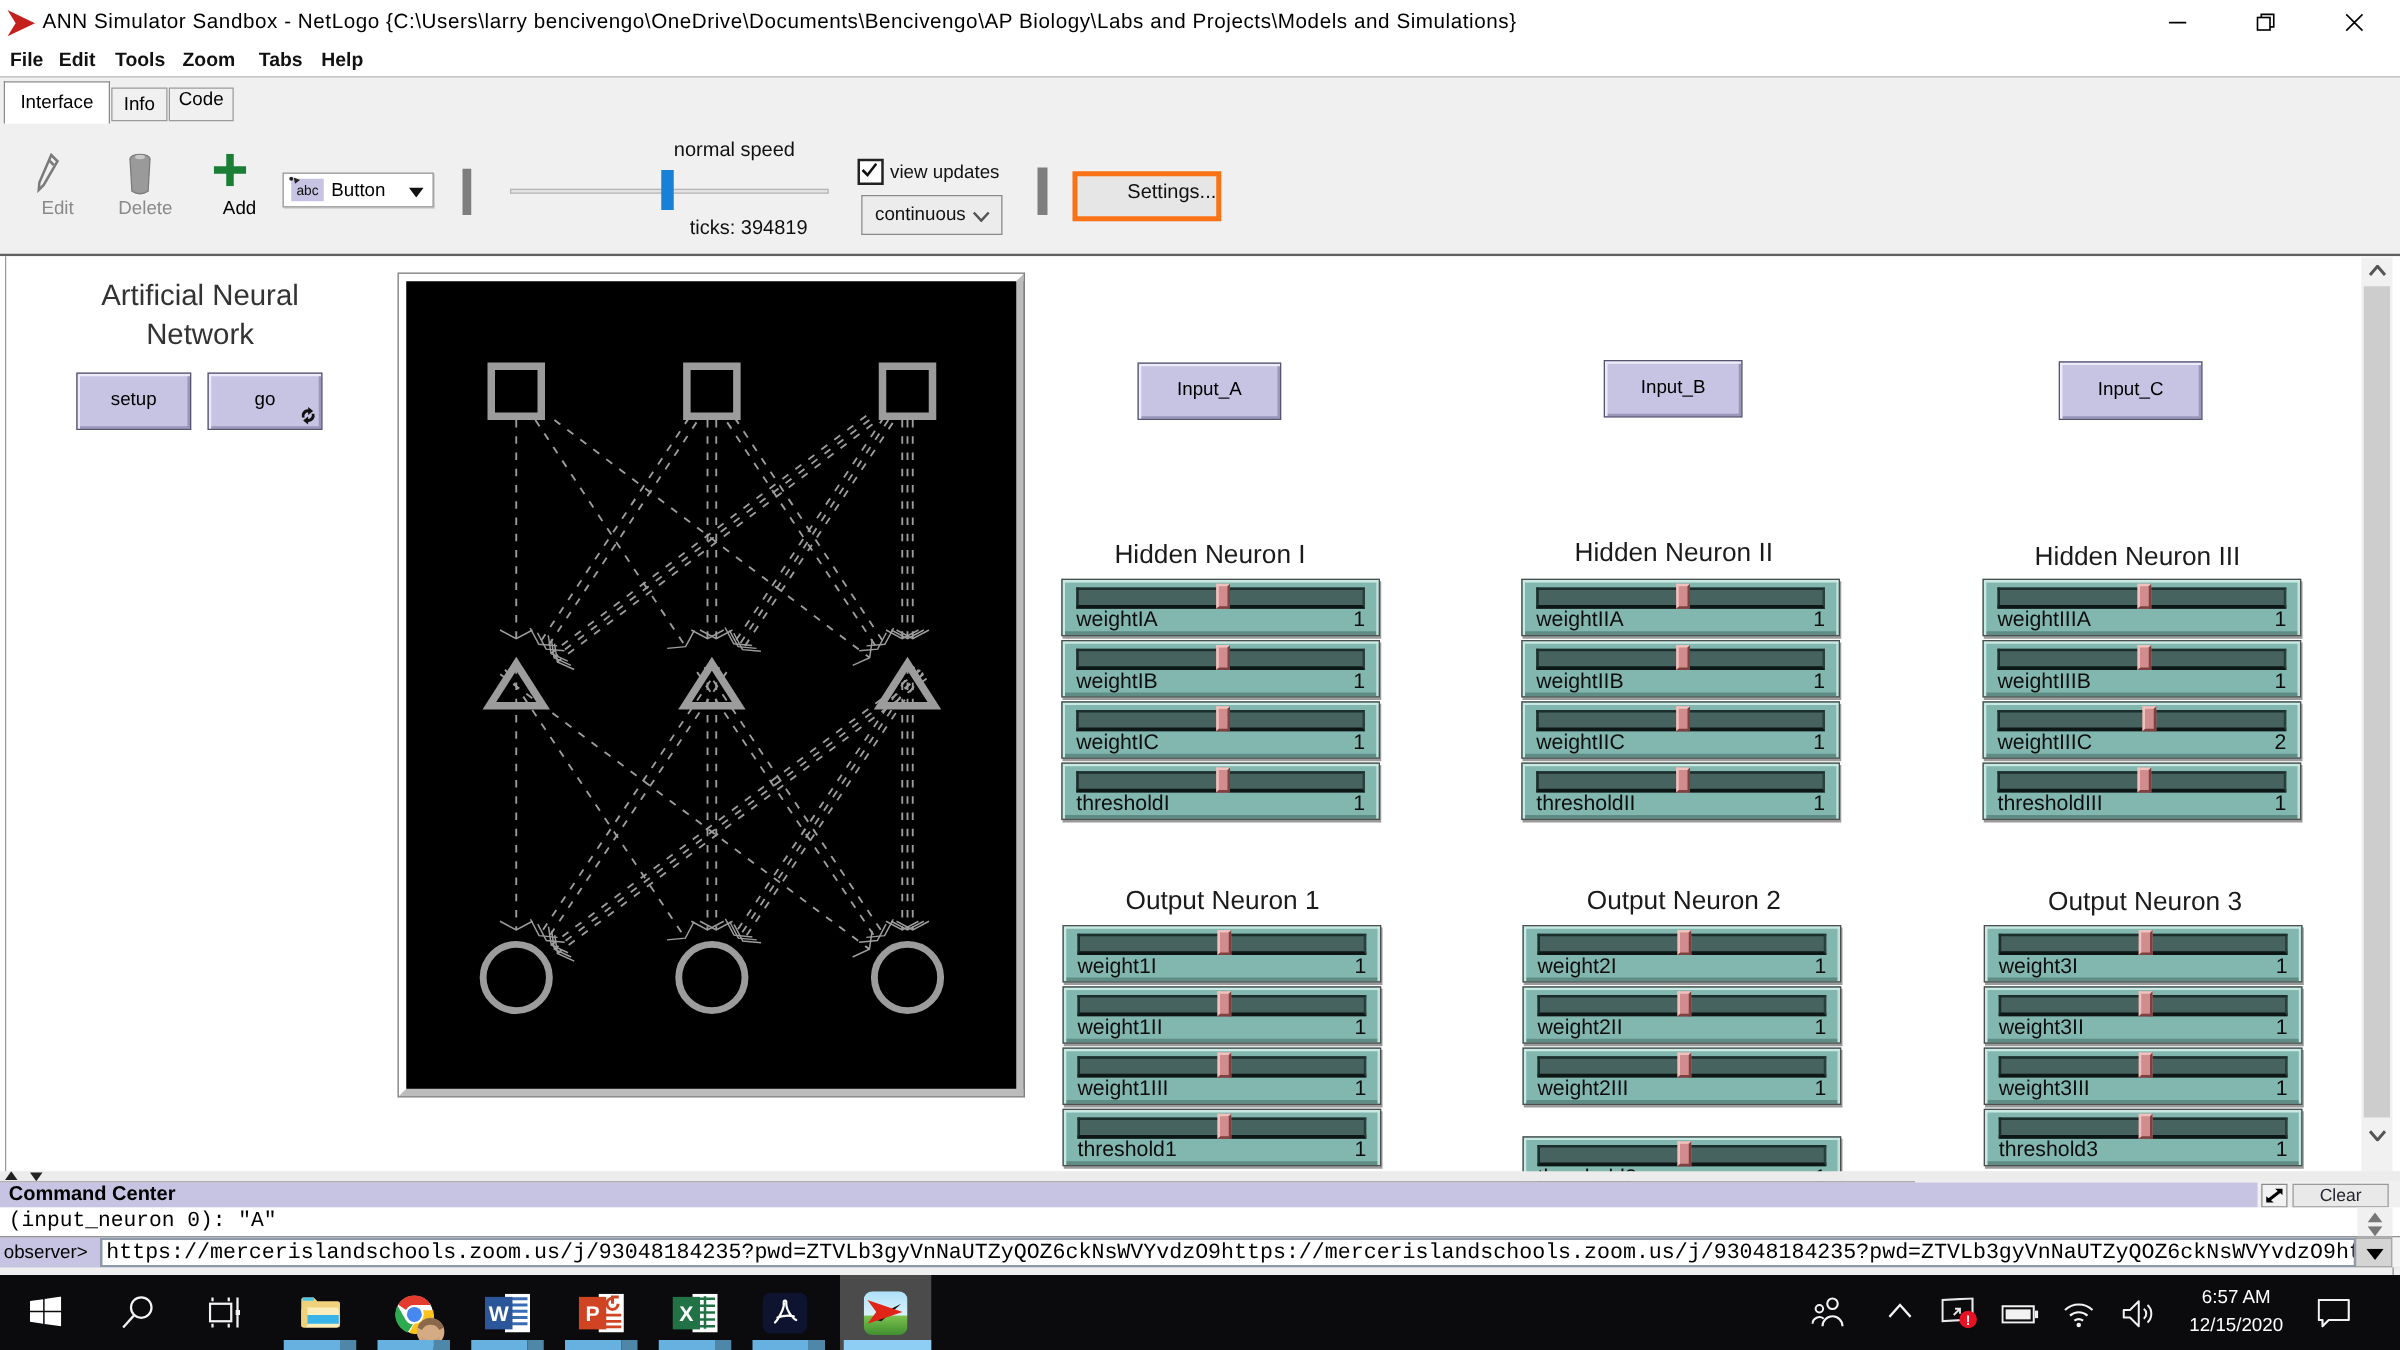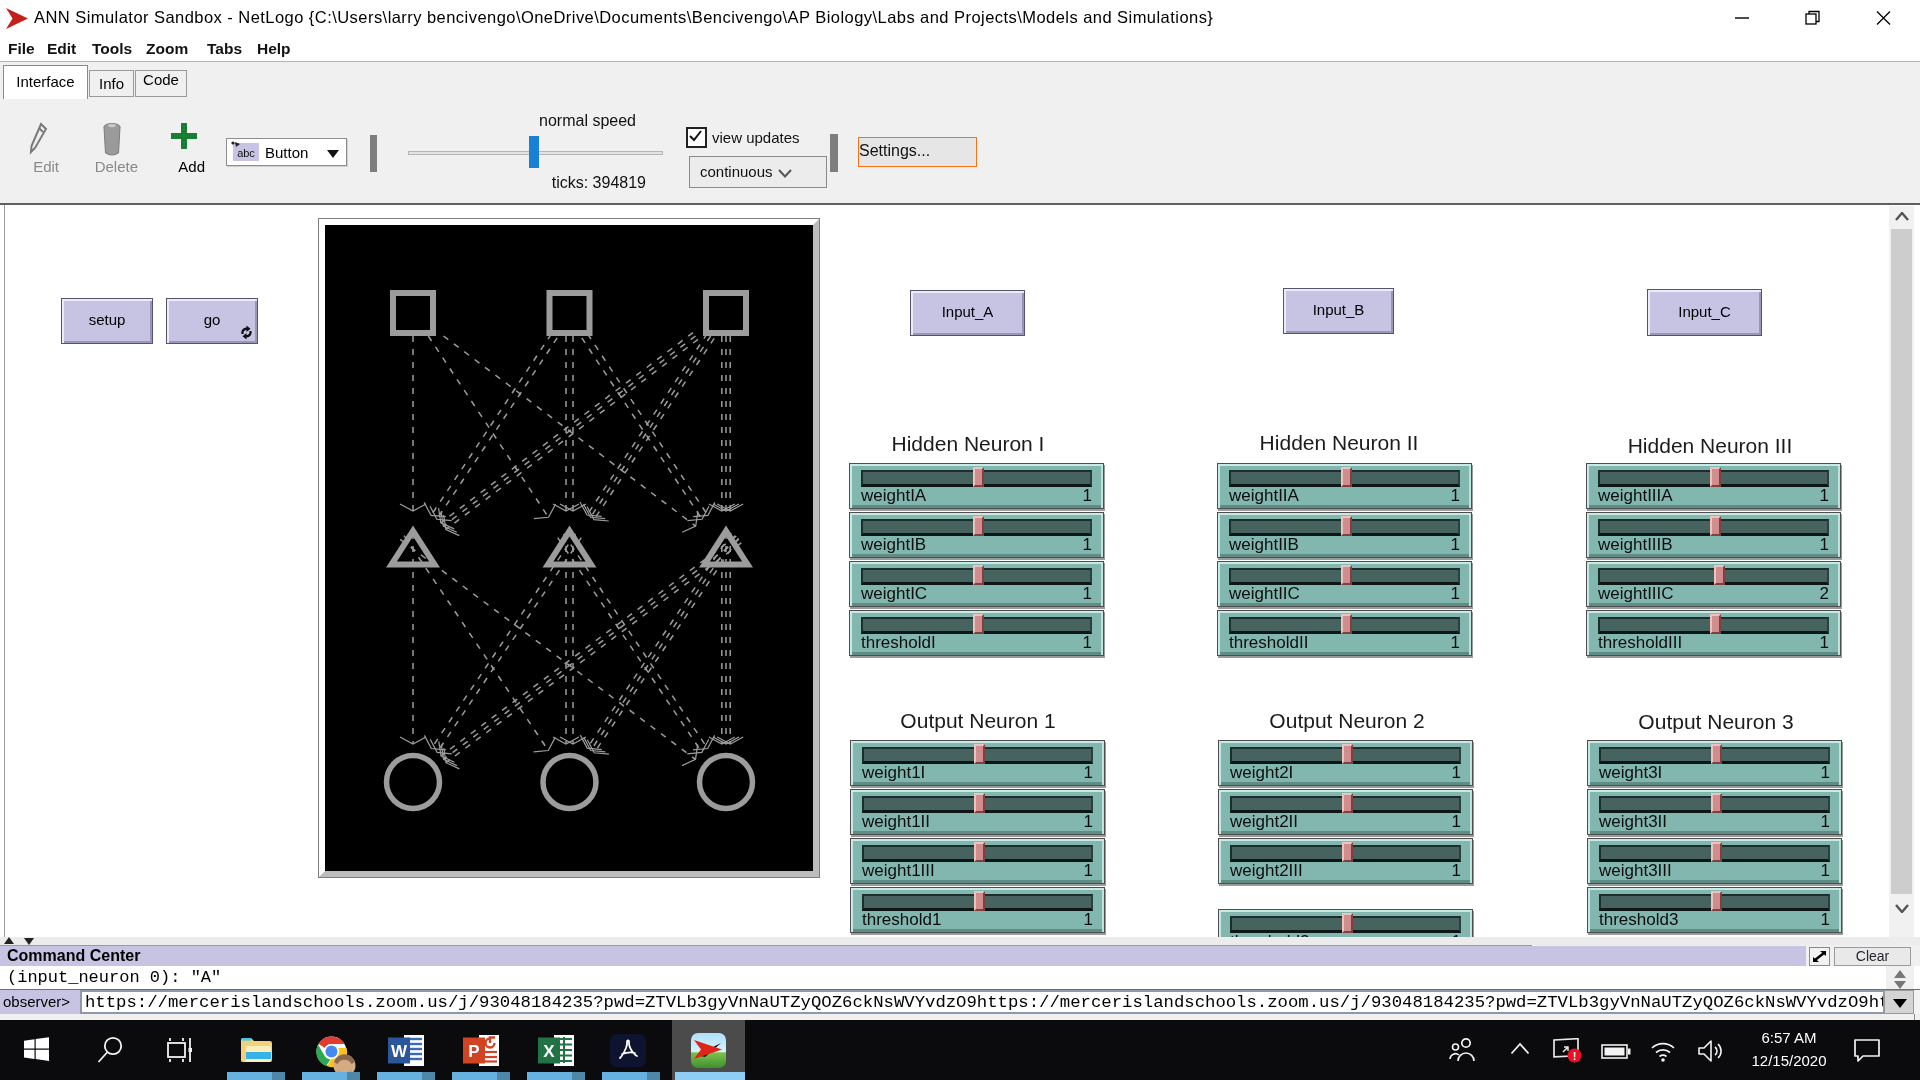--- a/index.html
+++ b/index.html
@@ -14,22 +14,22 @@
 #tab-code{left:135px;top:7px;width:52px;height:27px;background:#f0f0f0;border:1px solid #9a9a9a;padding-top:0}
 #toolbar{position:absolute;left:0;top:99px;width:1920px;height:106px;background:#f0f0f0;border-bottom:2px solid #5f5f5f}
 .tlab{position:absolute;font-size:15px;text-align:right;white-space:nowrap}
 .sep{position:absolute;background:#7e7e7e}
 #btndrop{position:absolute;left:226px;top:39px;width:121px;height:28px;background:#fff;border:1px solid #8e8e8e;box-shadow:1px 1px 0 #cfcfcf}
 #btndrop .abc{position:absolute;left:6px;top:4px;width:26px;height:18px;background:#c6c3e3;font-size:11px;color:#111;text-align:center;line-height:20px}
 #btndrop .txt{position:absolute;left:38px;top:5px;font-size:15px;color:#000}
 #speedgroove{position:absolute;left:408px;top:52px;width:255px;height:4px;background:#e3e3e3;border:1px solid #b5b5b5}
 #speedthumb{position:absolute;left:529px;top:37px;width:10px;height:32px;background:#1981d5}
 #chk{position:absolute;left:686px;top:28px;width:21px;height:21px;background:#fff;border:2px solid #222}
-#continuous{position:absolute;left:689px;top:57px;width:138px;height:32px;background:#ececec;border:1px solid #8a8a8a;font-size:15px;color:#111}
-#settings{position:absolute;left:858px;top:38px;width:119px;height:30px;background:#e6e6e6;border:1px solid #f97316;font-size:16px;color:#111;text-align:left;padding-top:4px}
+#continuous{position:absolute;left:689px;top:57px;width:113px;height:32px;background:#ececec;border:1px solid #8a8a8a;font-size:15px;color:#111}
+#settings{position:absolute;left:858px;top:38px;width:119px;height:40px;background:#e6e6e6;border:4px solid #f97316;font-size:16px;color:#111;text-align:right;padding-top:4px}
 #iface{position:absolute;left:0;top:205px;width:1920px;height:732px;background:#fff}
 #annlabel{position:absolute;left:38px;top:16px;width:244px;font-size:23.5px;line-height:31px;color:#333;text-align:center}
 .nlbtn{position:absolute;background:#c6c3e3;border:1px solid #55546f;box-shadow:inset 2px 2px 0 #edebf7,inset -2px -2px 0 #9996ba;font-size:15px;color:#000;text-align:center}
 .sl{position:absolute;width:255px;height:46px;background:#82b7af;border:1px solid #4e4e4e;box-shadow:inset 0 2px 0 #c9e9e4,inset 2px 0 0 #c9e9e4,inset -2px 0 0 #bfe2dc,inset 0 -3px 0 #5f8d86,1px 2px 0 #9a9a9a}
 .sl .gr{position:absolute;left:11px;right:11px;top:6px;height:17px;background:#47635f;border-top:2px solid #1b2e2c;border-left:2px solid #1b2e2c;border-right:2px solid #2b403d;border-bottom:3px solid #0d1716}
 .sl .th{position:absolute;top:3px;left:123px;width:11px;height:20px;background:#d18d8d;border-top:2px solid #eec3bf;border-left:2px solid #eec3bf;border-right:2px solid #7e4040;border-bottom:2px solid #7e4040}
 .sl .lab{position:absolute;left:11px;bottom:2px;font-size:17px;color:#0d0d0d}
 .sl .val{position:absolute;right:11px;bottom:2px;font-size:17px;color:#0d0d0d}
 .sect{position:absolute;font-size:21px;color:#1b1b1b;white-space:nowrap;transform:translateX(-50%)}
 #vscroll{position:absolute;left:1889px;top:1px;width:25px;height:731px;background:#f1f1f1}
@@ -119,20 +119,21 @@
       <span style="position:absolute;left:10px;top:6px">continuous</span>
       <svg class="abs" style="left:88px;top:12px" width="14" height="9" viewBox="0 0 14 9">
         <path d="M1,1 L7,7.5 L13,1" fill="none" stroke="#555" stroke-width="2"></path>
       </svg>
     </div>
 <div class="sep" style="left:830px;top:35px;width:8px;height:38px"></div>
 <div id="settings">Settings...</div>
 </div>
 <div id="iface">
 <div style="position:absolute;left:4px;top:0;width:1px;height:732px;background:#9a9a9a"></div>
+<div id="annlabel">Artificial Neural<br>Network</div>
 <div class="nlbtn" style="left:61px;top:93px;width:92px;height:46px;line-height:42px">setup</div>
 <div class="nlbtn" style="left:166px;top:93px;width:92px;height:46px;line-height:42px">go<svg class="abs" style="left:72px;top:26px" width="15" height="15" viewBox="0 0 15 15">
         <path d="M2.5,9 A5,5 0 0 1 7.5,2.5 l0,-2 4,3.2 -4,3.2 0,-2 A3,3 0 0 0 4.7,9 Z" fill="#111"></path>
         <path d="M12.5,6 A5,5 0 0 1 7.5,12.5 l0,2 -4,-3.2 4,-3.2 0,2 A3,3 0 0 0 10.3,6 Z" fill="#111"></path>
       </svg></div>
 <div style="position:absolute;left:319px;top:14px;width:500px;height:658px;border:1px solid #7d7d7d;background:#000;border-top:6px solid #fff;border-left:6px solid #fff;border-right:6px solid #bcbcbc;border-bottom:6px solid #bcbcbc;outline:1px solid #7d7d7d">
 <svg width="488" height="646" viewBox="0 0 488 646" style="position:absolute;left:0;top:0">
 <line x1="88.0" y1="111.0" x2="88.0" y2="286.0" stroke="#9d9d9d" stroke-width="1.5" stroke-dasharray="6 7"></line>
         <path d="M75.0,279.0 L88.0,286.0 L101.0,279.0" fill="none" stroke="#9d9d9d" stroke-width="1.2"></path>
         <line x1="103.3" y1="111.0" x2="223.5" y2="292.3" stroke="#9d9d9d" stroke-width="1.5" stroke-dasharray="6 7"></line>

